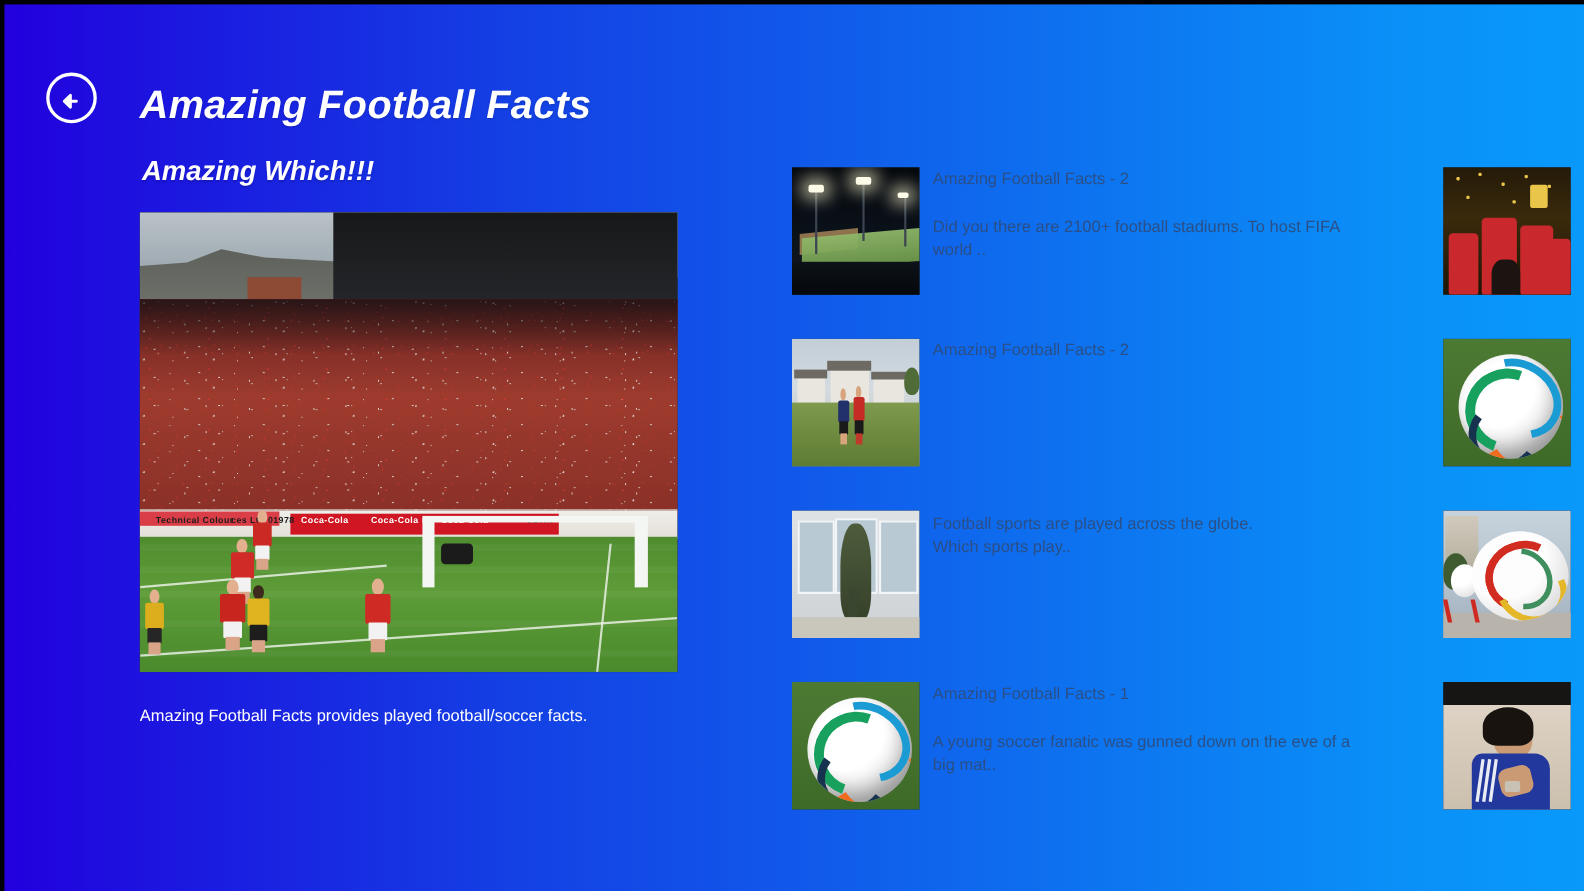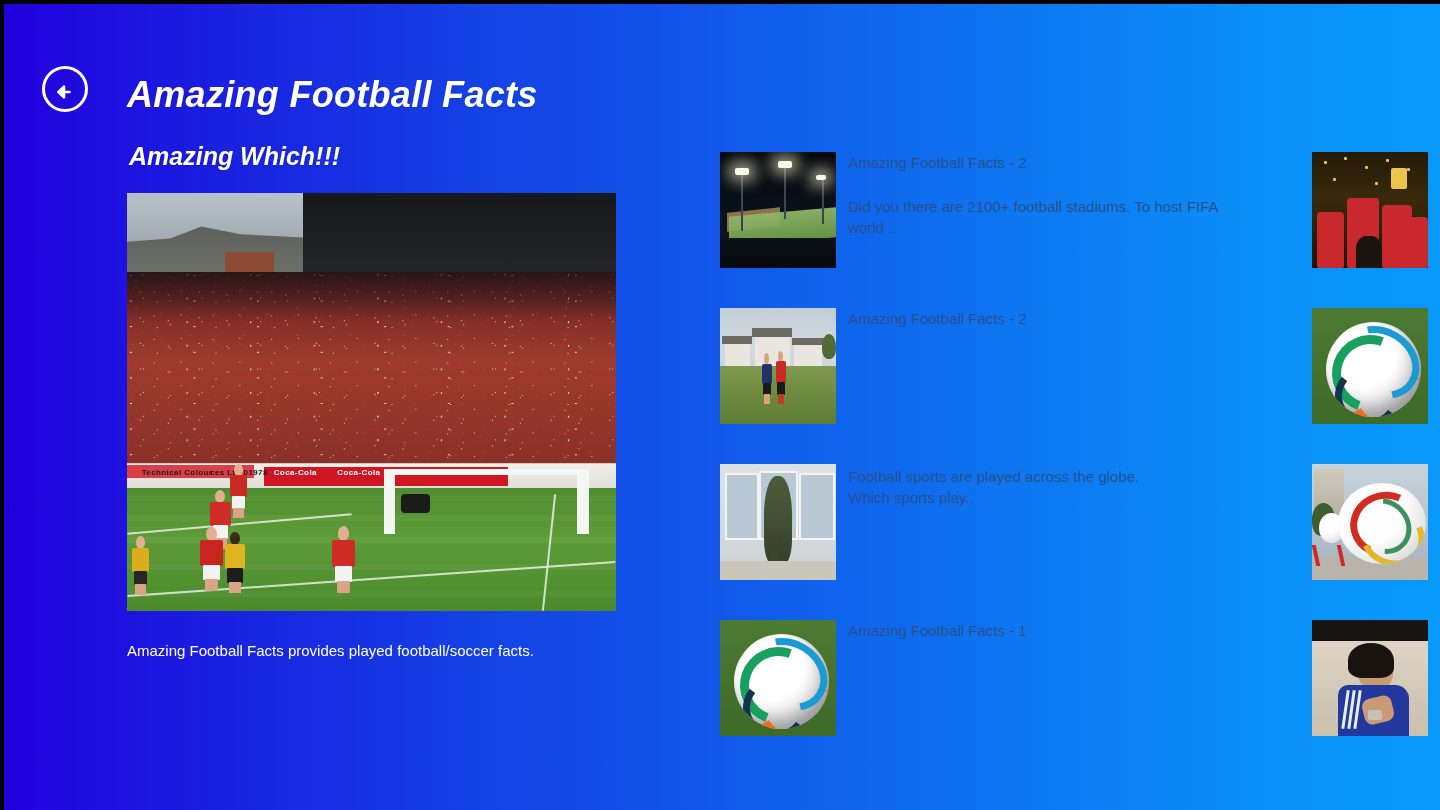--- a/index.html
+++ b/index.html
@@ -444,20 +444,21 @@
         <div class="th th-grass4"></div>
         <div class="th-ball">
           <div class="swirl" style="left:6%;  top:14%; width:62%; height:62%; border-width:9px; border-top-color:#18a05e; border-left-color:#18a05e; transform:rotate(-25deg);"></div>
           <div class="swirl" style="left:22%; top:34%; width:70%; height:64%; border-width:9px; border-bottom-color:#ef6c1e; border-right-color:#ef6c1e; transform:rotate(14deg);"></div>
           <div class="swirl" style="left:14%; top:6%;  width:72%; height:58%; border-width:7px; border-top-color:#1a9bd4; border-right-color:#1a9bd4; transform:rotate(32deg);"></div>
           <div class="swirl" style="left:10%; top:44%; width:54%; height:52%; border-width:7px; border-bottom-color:#16324f; border-left-color:#16324f; transform:rotate(-8deg);"></div>
         </div>
       </div>
       <div class="list-text">
         <p class="list-title">Amazing Football Facts -  1</p>
+        <p class="list-desc">A young soccer fanatic was gunned down on the eve of a big mat..</p>
       </div>
     </div>
   </div>
 
   <div id="list-col-edge" class="list-col">
 
     <div class="list-item">
       <div class="list-thumb">
         <div class="th th-celeb"></div>
         <div class="th-conf" style="left:10%; top:8%;"></div>

